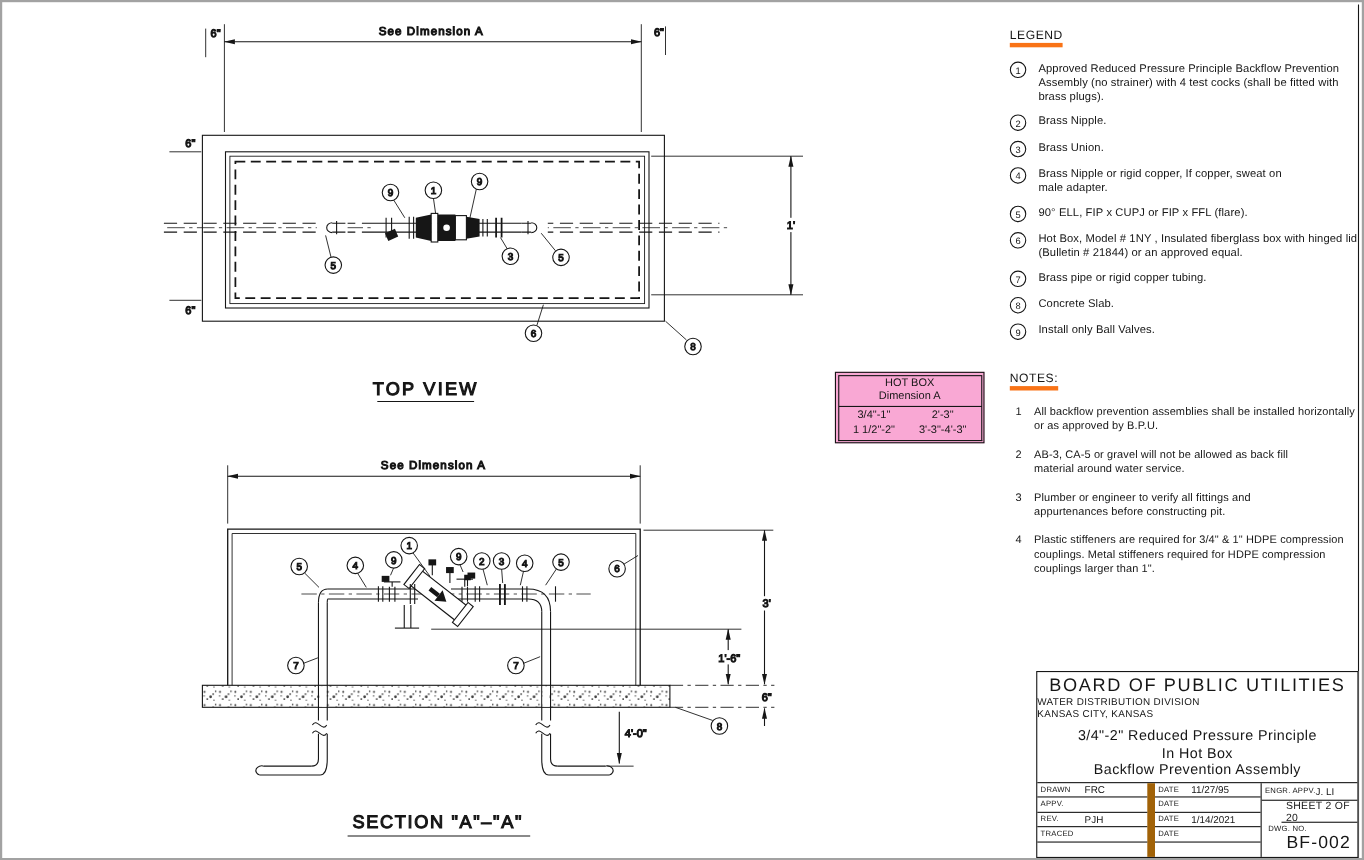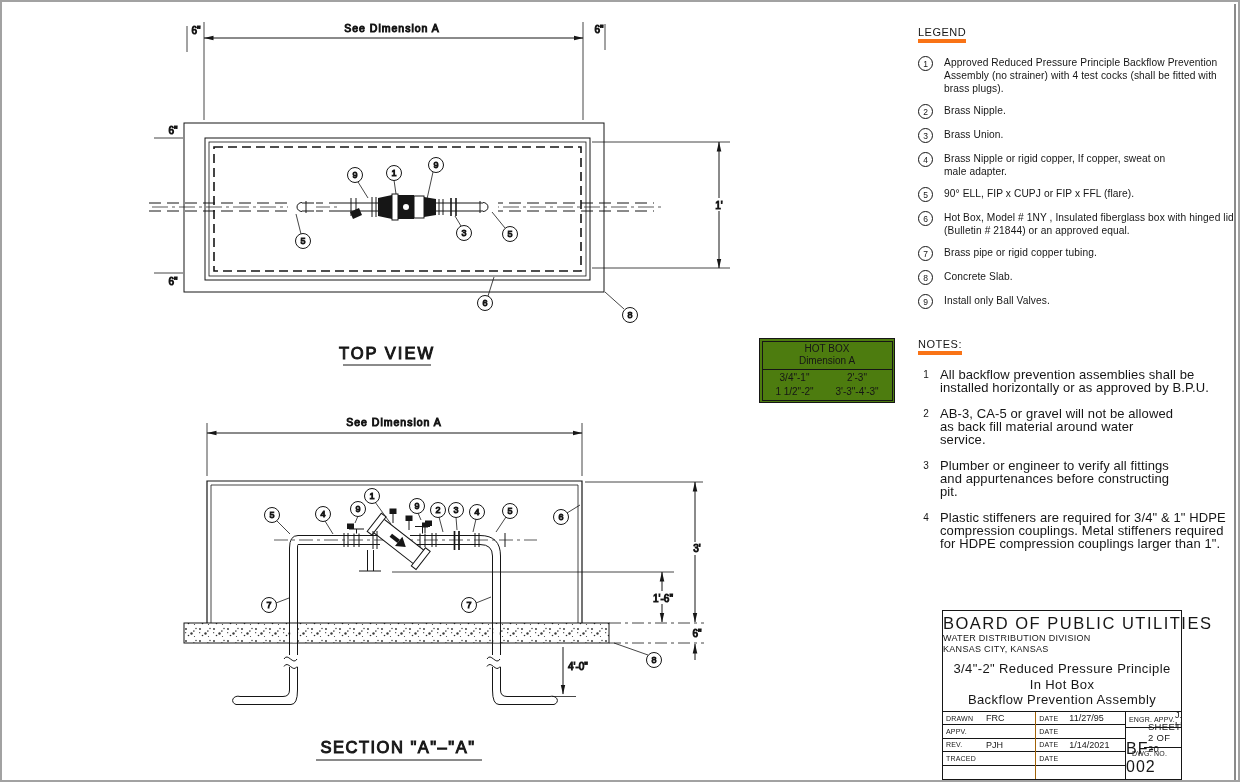--- a/index.html
+++ b/index.html
@@ -15,34 +15,34 @@
   .notes{left:916px;top:332px;width:316px;}
   .blk-title{display:inline-block;font-size:11px;letter-spacing:.5px;
     border-bottom:4px solid #f97316;padding-bottom:1px;margin-bottom:13px;}
   .notes .blk-title{}
   .lg-item{display:flex;gap:11px;margin-bottom:9px;}
   .nt-item{display:flex;gap:6px;margin-bottom:13px;}
   .cnum{flex:none;width:13px;height:13px;border:1px solid #161616;border-radius:50%;
     font-size:8.5px;display:inline-flex;align-items:center;justify-content:center;margin-top:0;}
   .nnum{flex:none;width:16px;font-size:10px;text-align:center;padding-top:1px;}
   .ltxt{font-size:10.2px;line-height:13px;letter-spacing:.1px;}
-  .ntxt{font-size:13px;line-height:13px;letter-spacing:.1px;}
+  .ntxt{font-size:10px;line-height:13px;letter-spacing:.1px;}
   
-  .hbtable{left:757px;top:336px;width:131px;border:1.2px solid #161616;padding:1.5px;background:#4d7c0f;}
+  .hbtable{left:757px;top:336px;width:131px;border:1.2px solid #161616;padding:1.5px;background:#f9a8d4;}
   .hb-head{border:1px solid #161616;text-align:center;font-size:10px;line-height:12.5px;padding:1px 0;}
   .hb-body{border:1px solid #161616;border-top:none;font-size:10px;line-height:14px;padding:1px 2px;}
   .hb-row{display:grid;grid-template-columns:60px 1fr;}
   .hb-row span{text-align:center;white-space:nowrap;}
   
-  .tblock{left:940px;top:608px;width:240px;height:170px;border:1.5px solid #161616;box-sizing:border-box;background:#fff;}
+  .tblock{left:940px;top:608px;width:293px;height:170px;border:1.5px solid #161616;box-sizing:border-box;background:#fff;}
   .tb-org{text-align:center;font-size:16.5px;letter-spacing:1.5px;margin-top:3px;white-space:nowrap;}
   .tb-sub{font-size:9px;letter-spacing:.3px;line-height:10.5px;}
   .tb-title{text-align:center;font-size:13px;letter-spacing:.4px;line-height:15.5px;margin-top:7px;}
   .tb-grid{position:absolute;left:0;right:0;bottom:0;height:67px;border-top:1.2px solid #161616;display:flex;}
-  .tb-c1{width:100px;border-right:1px solid #a16207;}
+  .tb-c1{width:100px;border-right:7px solid #a16207;}
   .tb-c2{width:96px;border-right:1px solid #161616;}
   .tb-c3{flex:1;position:relative;}
   .tb-row{height:13.4px;box-sizing:border-box;border-bottom:1px solid #161616;display:flex;align-items:center;overflow:hidden;}
   .tb-row:last-child{border-bottom:none;margin-top:24px;}
   .tb-lbl{font-size:7px;letter-spacing:.2px;padding-left:3px;width:40px;flex:none;}
   .tb-c2 .tb-lbl{width:30px;}
   .tb-val{font-size:9px;}
   .tb-engr{height:16px;box-sizing:border-box;border-bottom:1px solid #161616;display:flex;align-items:center;gap:0;}
   .tb-sheet{height:20px;box-sizing:border-box;border-bottom:1px solid #161616;display:flex;align-items:center;font-size:9.5px;padding-left:4px;letter-spacing:.3px;margin-left:18px;}
   .tb-dwg{height:31px;position:relative;}

